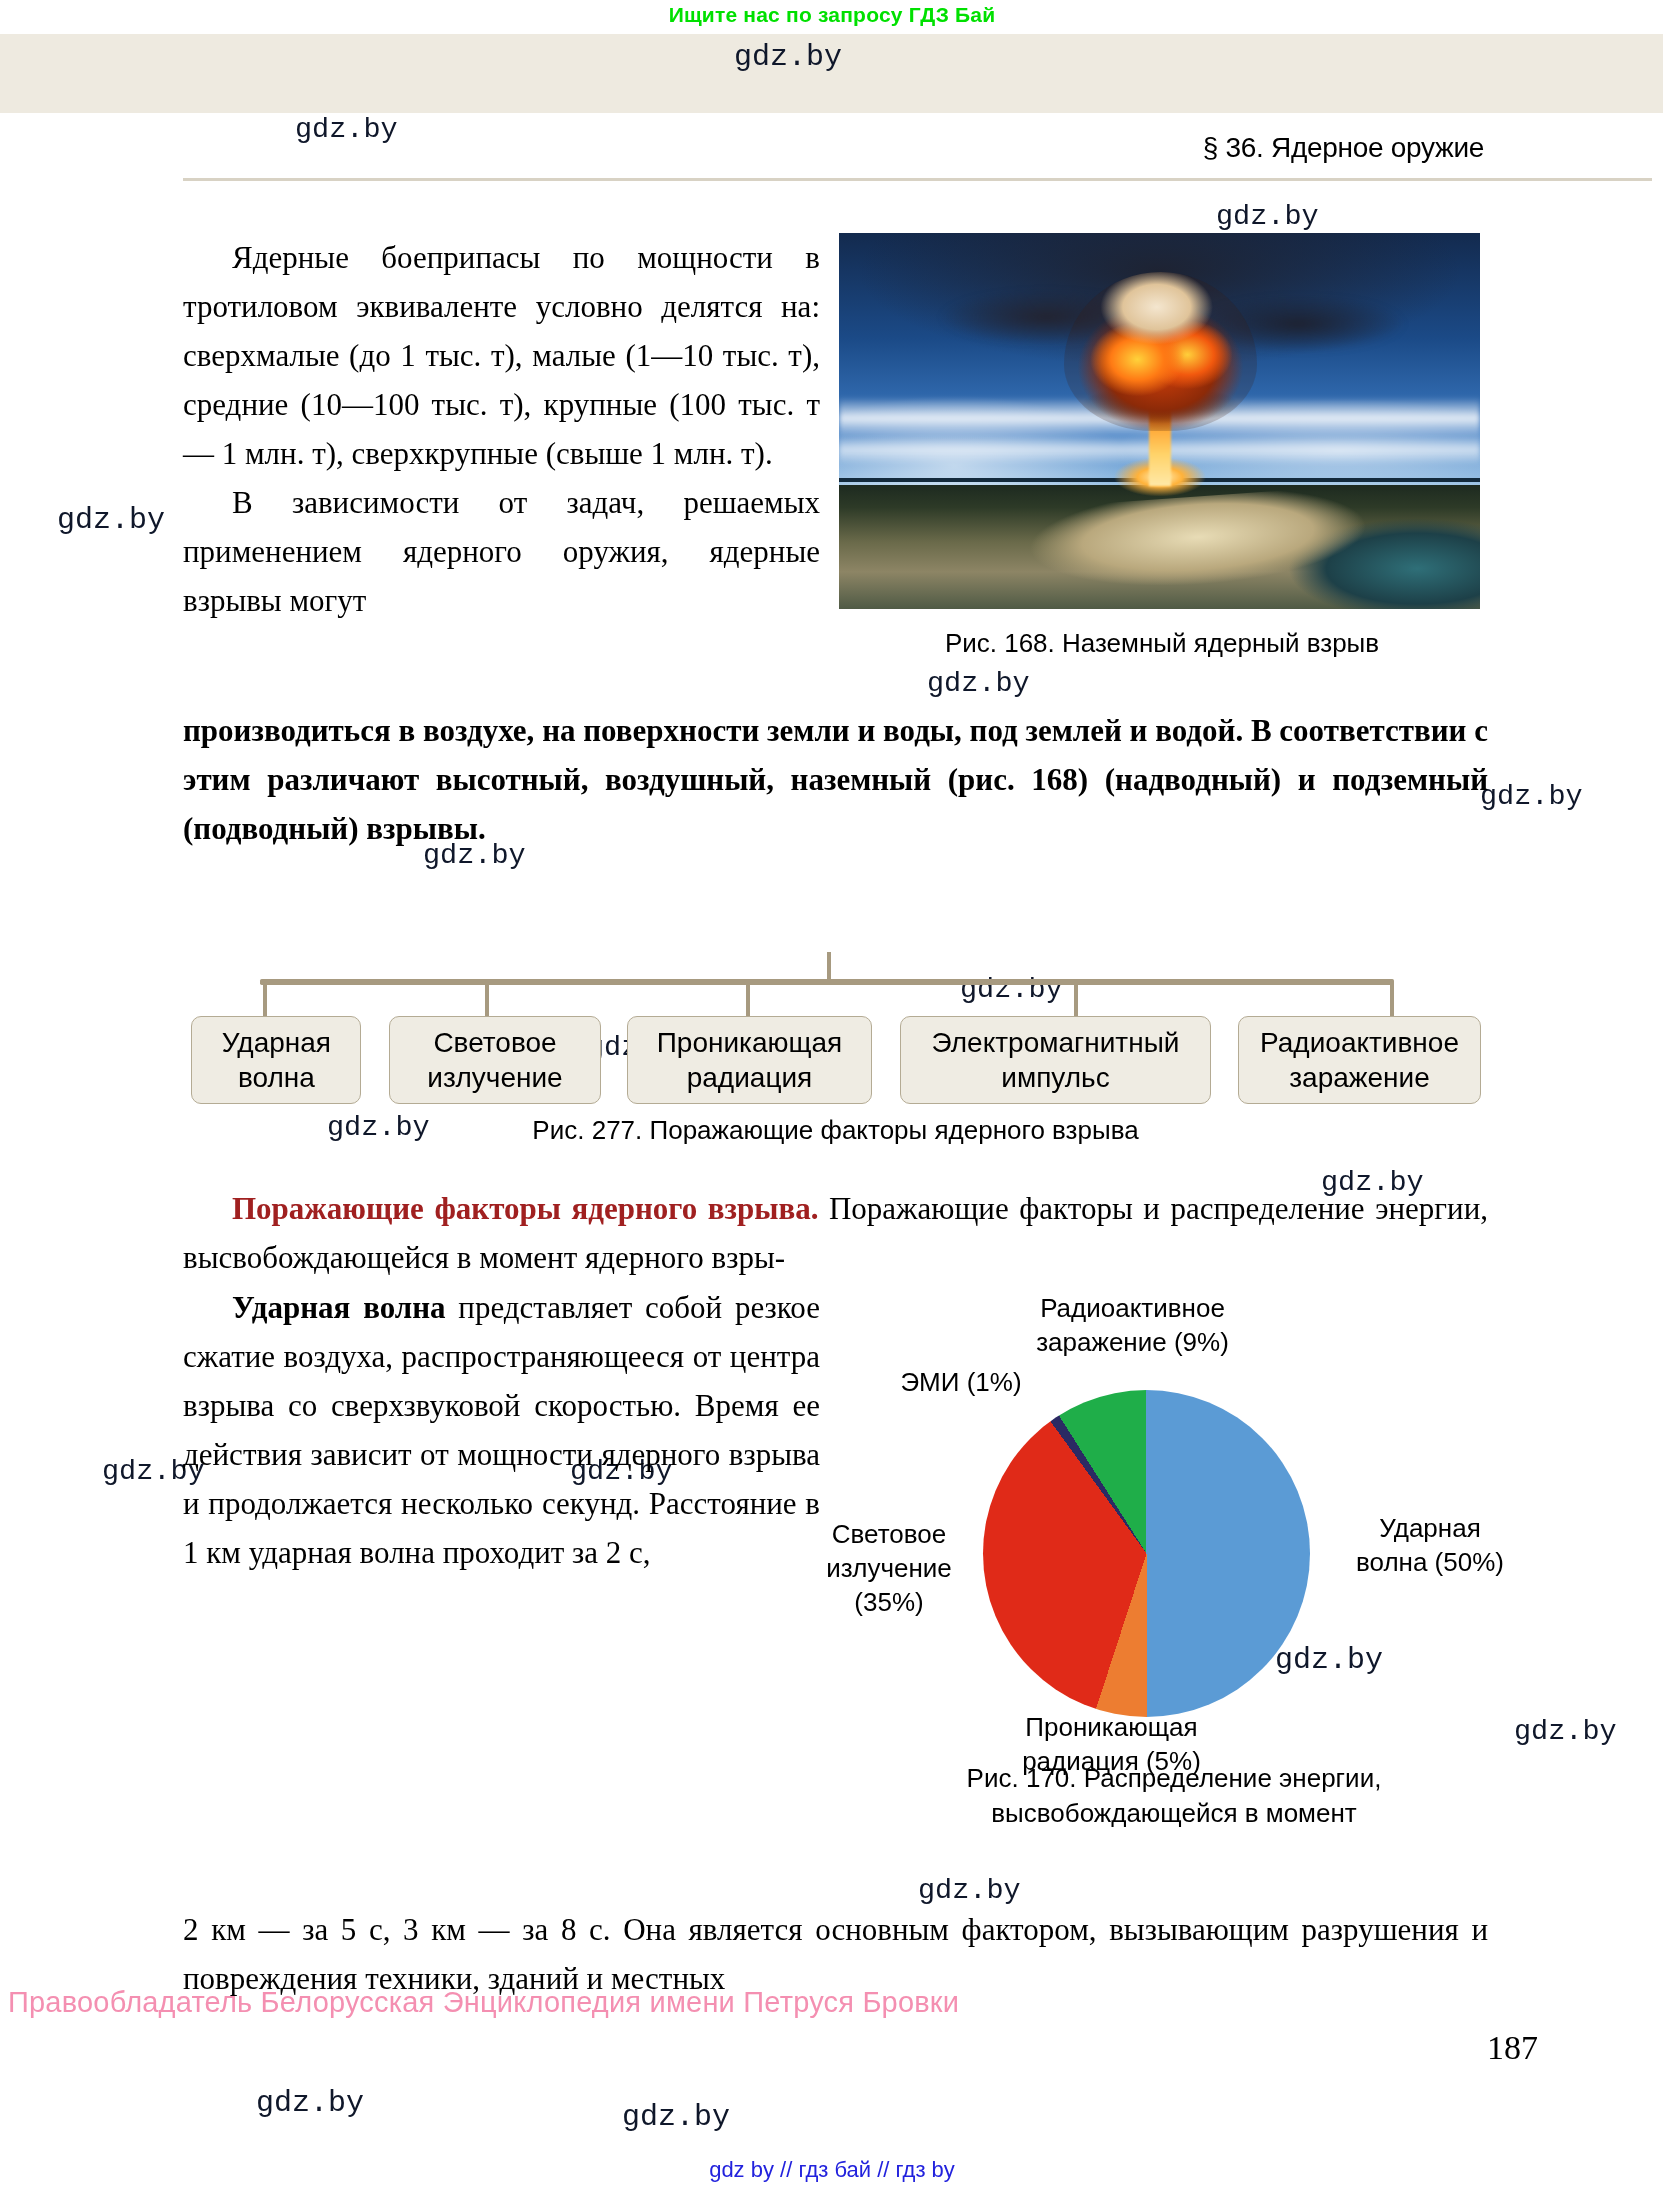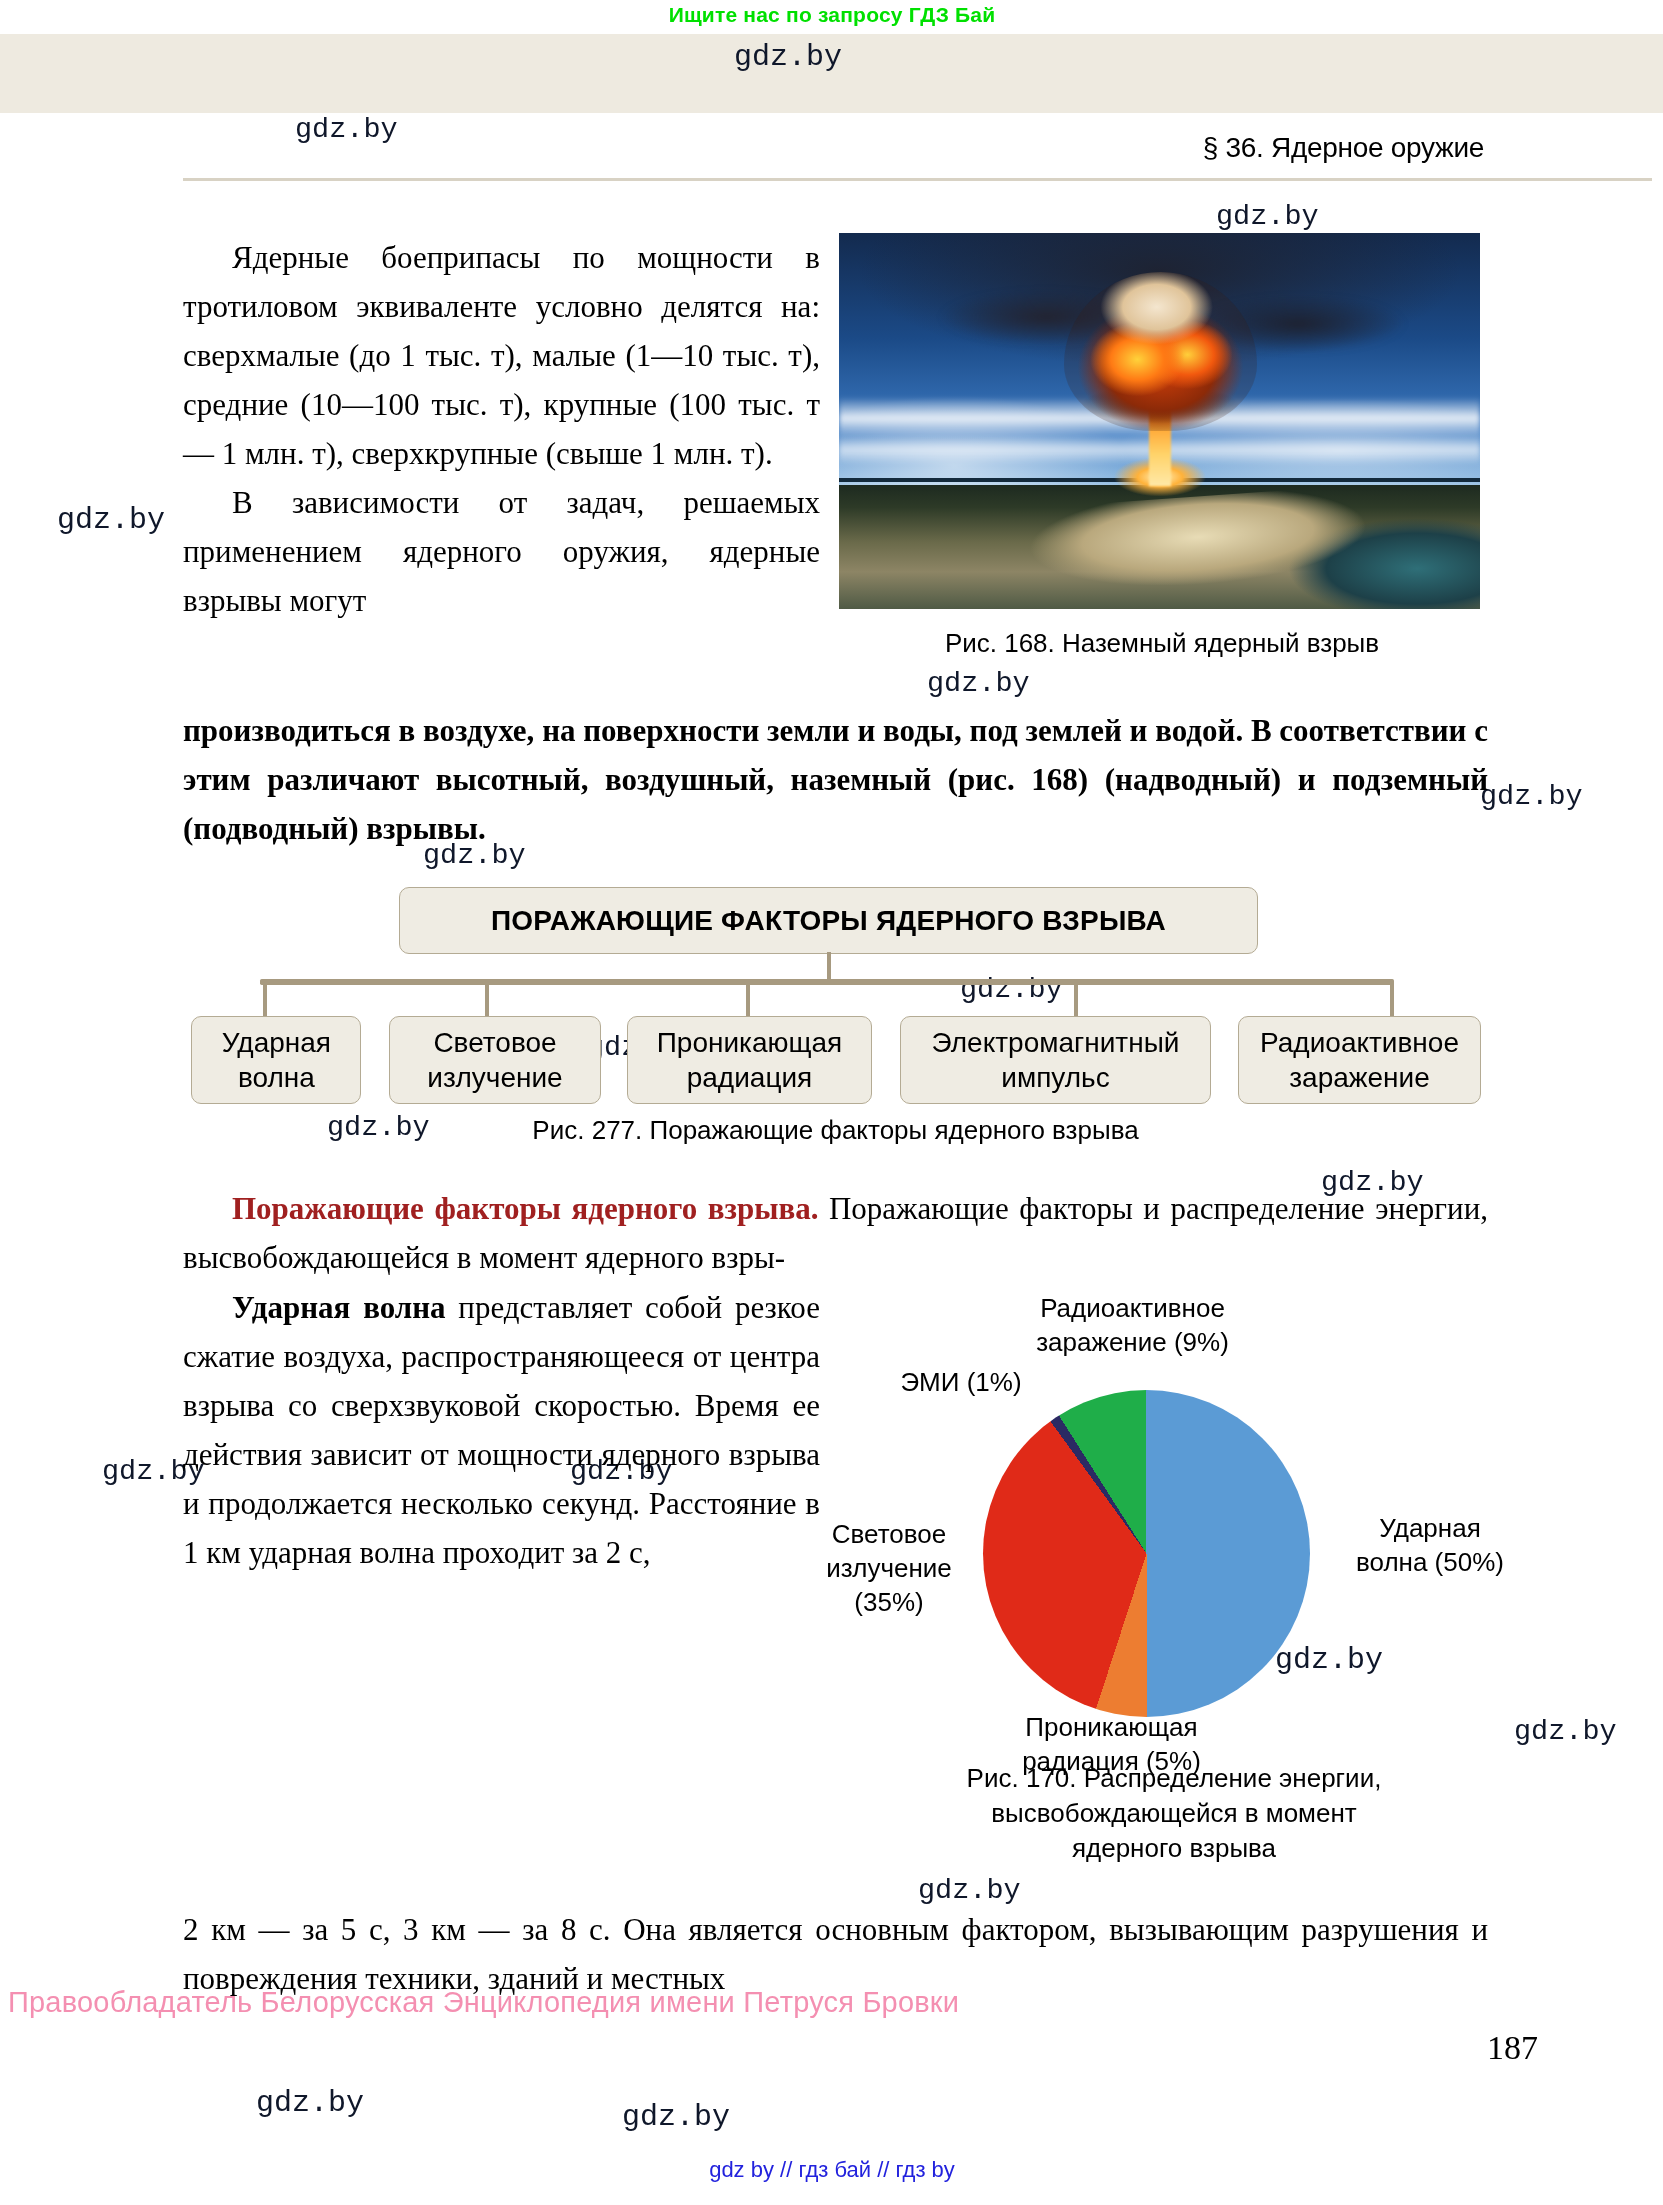--- a/index.html
+++ b/index.html
@@ -294,23 +294,20 @@
   </div>
   <div class="fig-caption">Рис. 168. Наземный ядерный взрыв</div>
 </div>
 
 <div class="full-wide" style="top:706px;font-weight:bold;">
   <p class="body">производиться в воздухе, на поверхности земли и воды, под землей и водой. В соответствии с этим различают высотный, воздушный, наземный (рис. 168) (надводный) и подземный (подводный) взрывы.</p>
 </div>
 
 <div class="flow">
 
-  <div class="flow-root">
-    <span>ПОРАЖАЮЩИЕ ФАКТОРЫ ЯДЕРНОГО ВЗРЫВА</span>
-  </div>
 
   <div class="v-from-root"></div>
   <div class="h-bus"></div>
 
   <div class="v-drop" style="left:80px;"></div>
   <div class="v-drop" style="left:302px;"></div>
   <div class="v-drop" style="left:563px;"></div>
   <div class="v-drop" style="left:891px;"></div>
   <div class="v-drop" style="left:1207px;"></div>
 
@@ -389,21 +386,20 @@
   </div>
 
   <div class="pie-lbl" style="left:134px;top:419px;width:277px;">
     <div>Проникающая</div>
     <div>радиация (5%)</div>
   </div>
 
   <div class="fig170-caption">
     <div>Рис. 170. Распределение энергии,</div>
     <div>высвобождающейся в момент</div>
-    <div>ядерного взрыва</div>
   </div>
 </div>
 
 <div class="full-wide" style="top:1905px;">
   <p class="body">2 км — за 5 с, 3 км — за 8 с. Она является основным фактором, вызывающим разрушения и повреждения техники, зданий и местных</p>
 </div>
 
 <div class="copyright">Правообладатель Белорусская Энциклопедия имени Петруся Бровки</div>
 <div class="page-number">187</div>
 <div class="footer-links">gdz by  //  гдз бай  //  гдз by</div>

